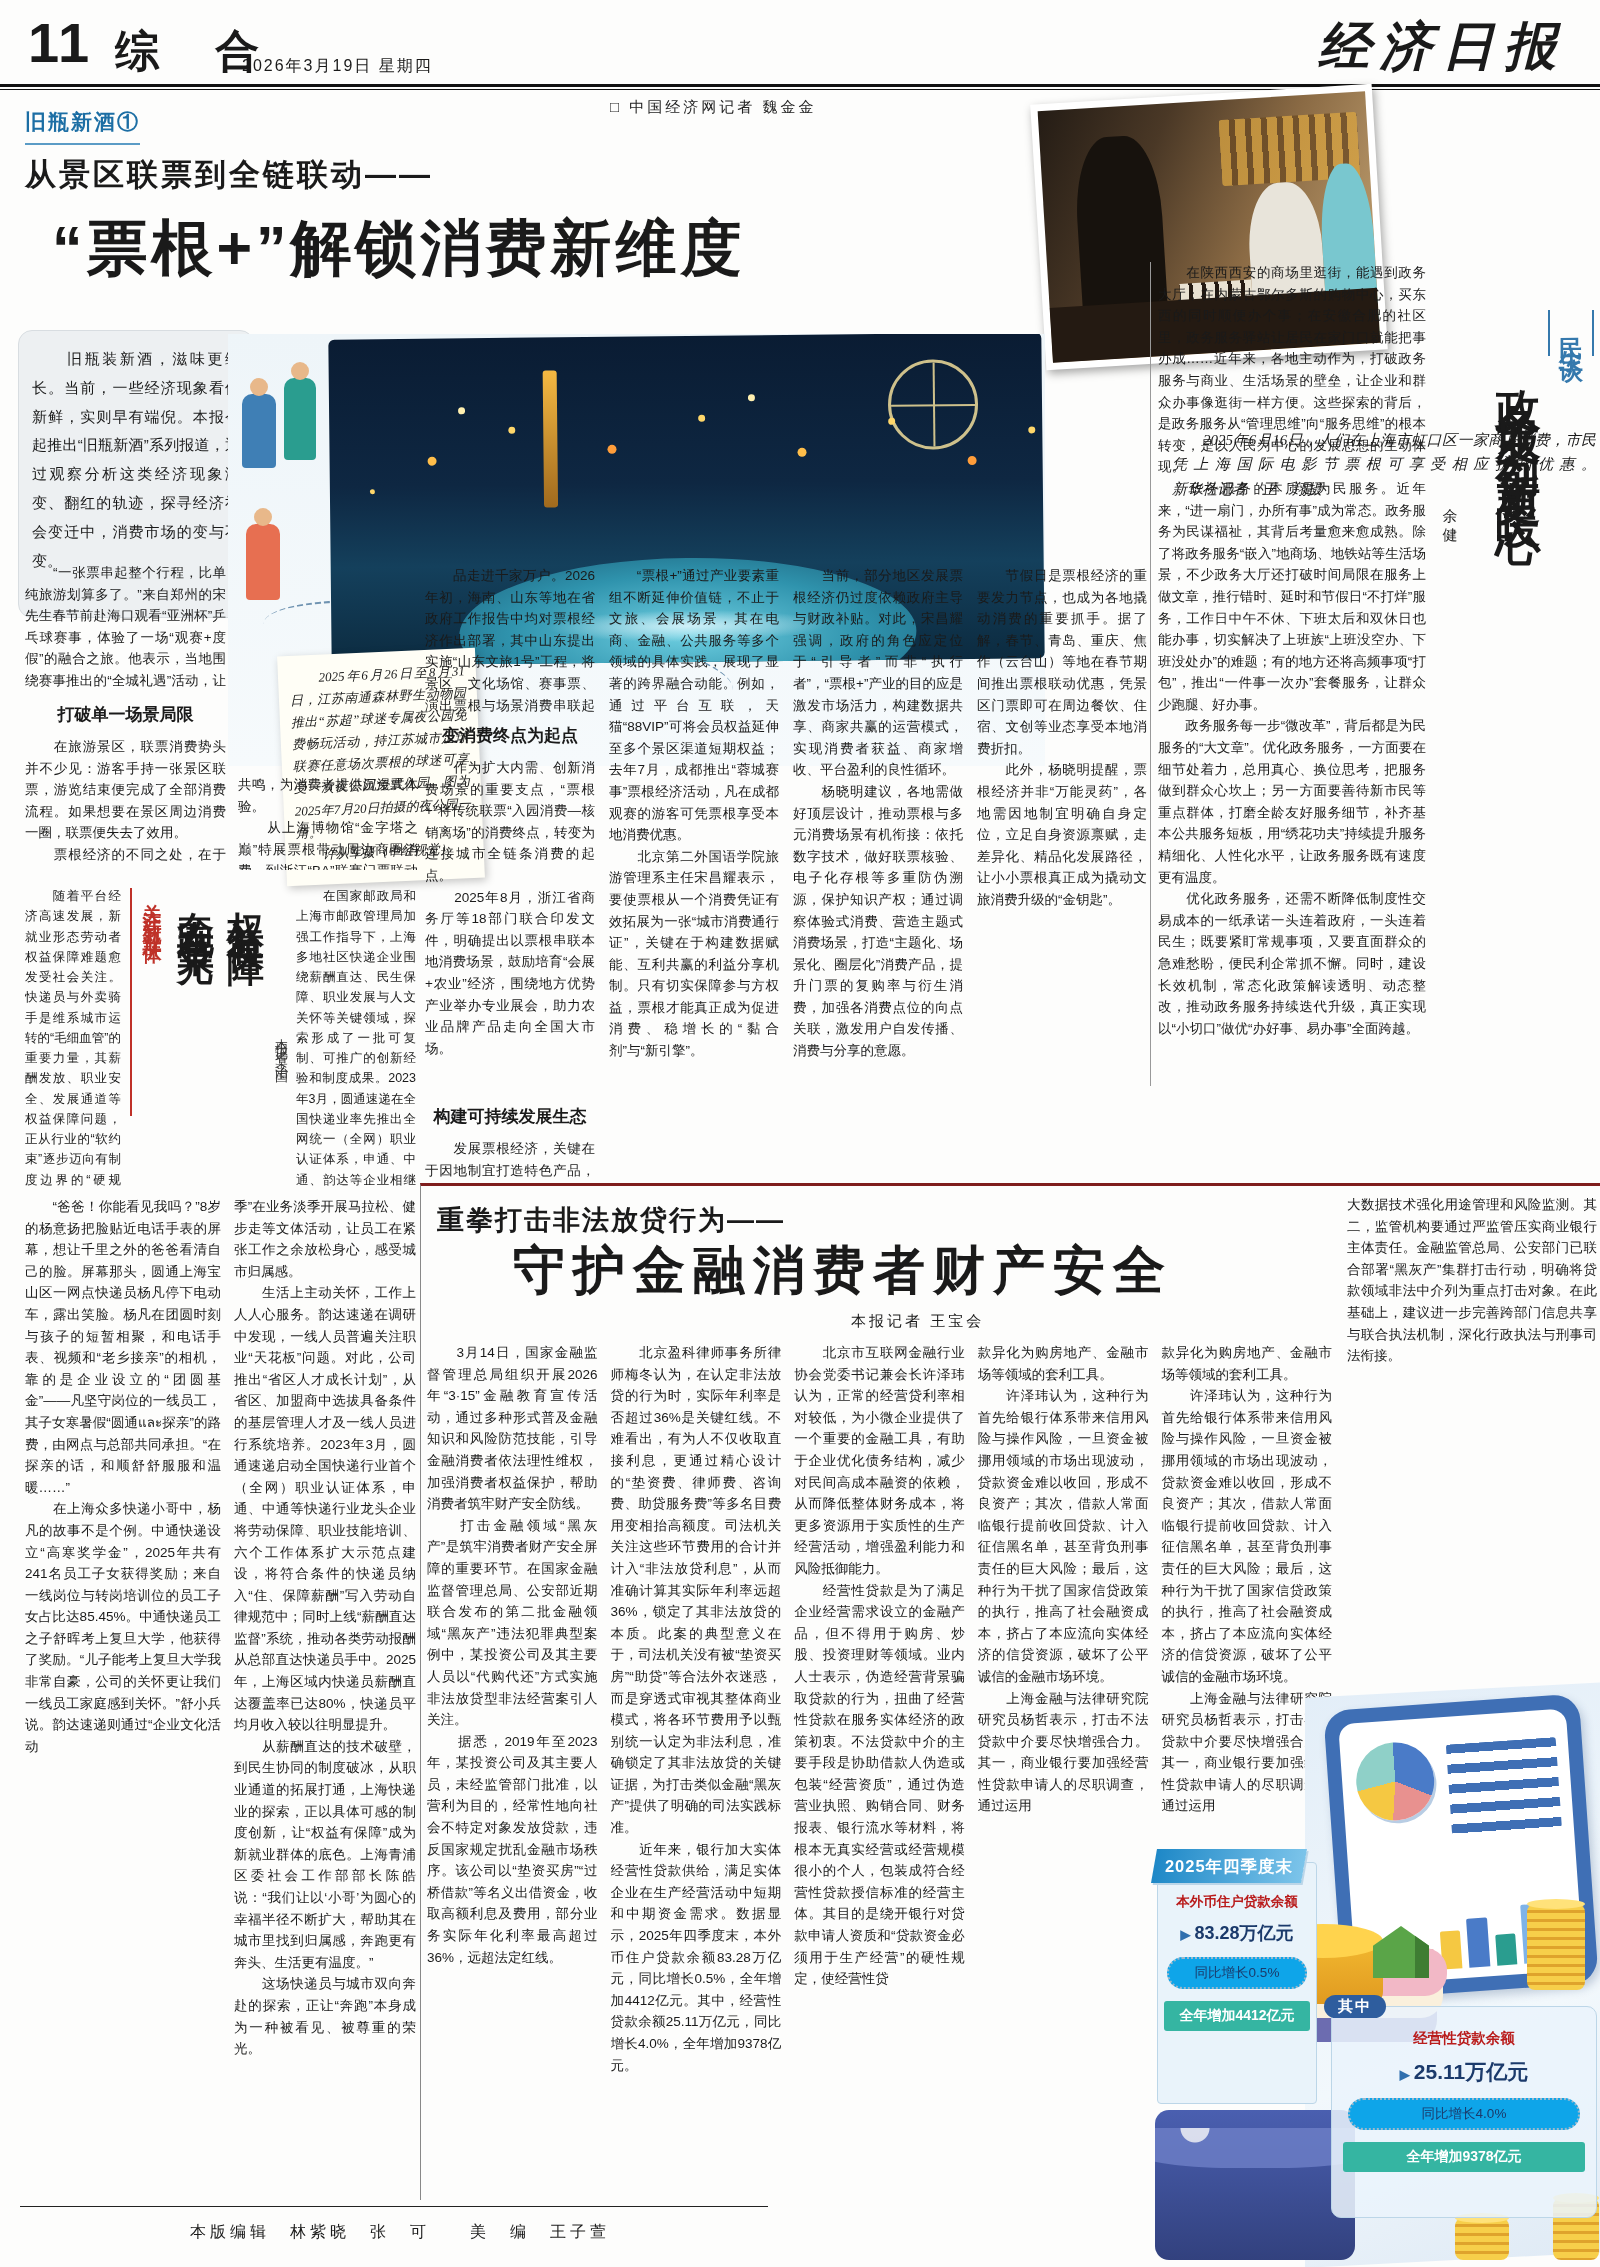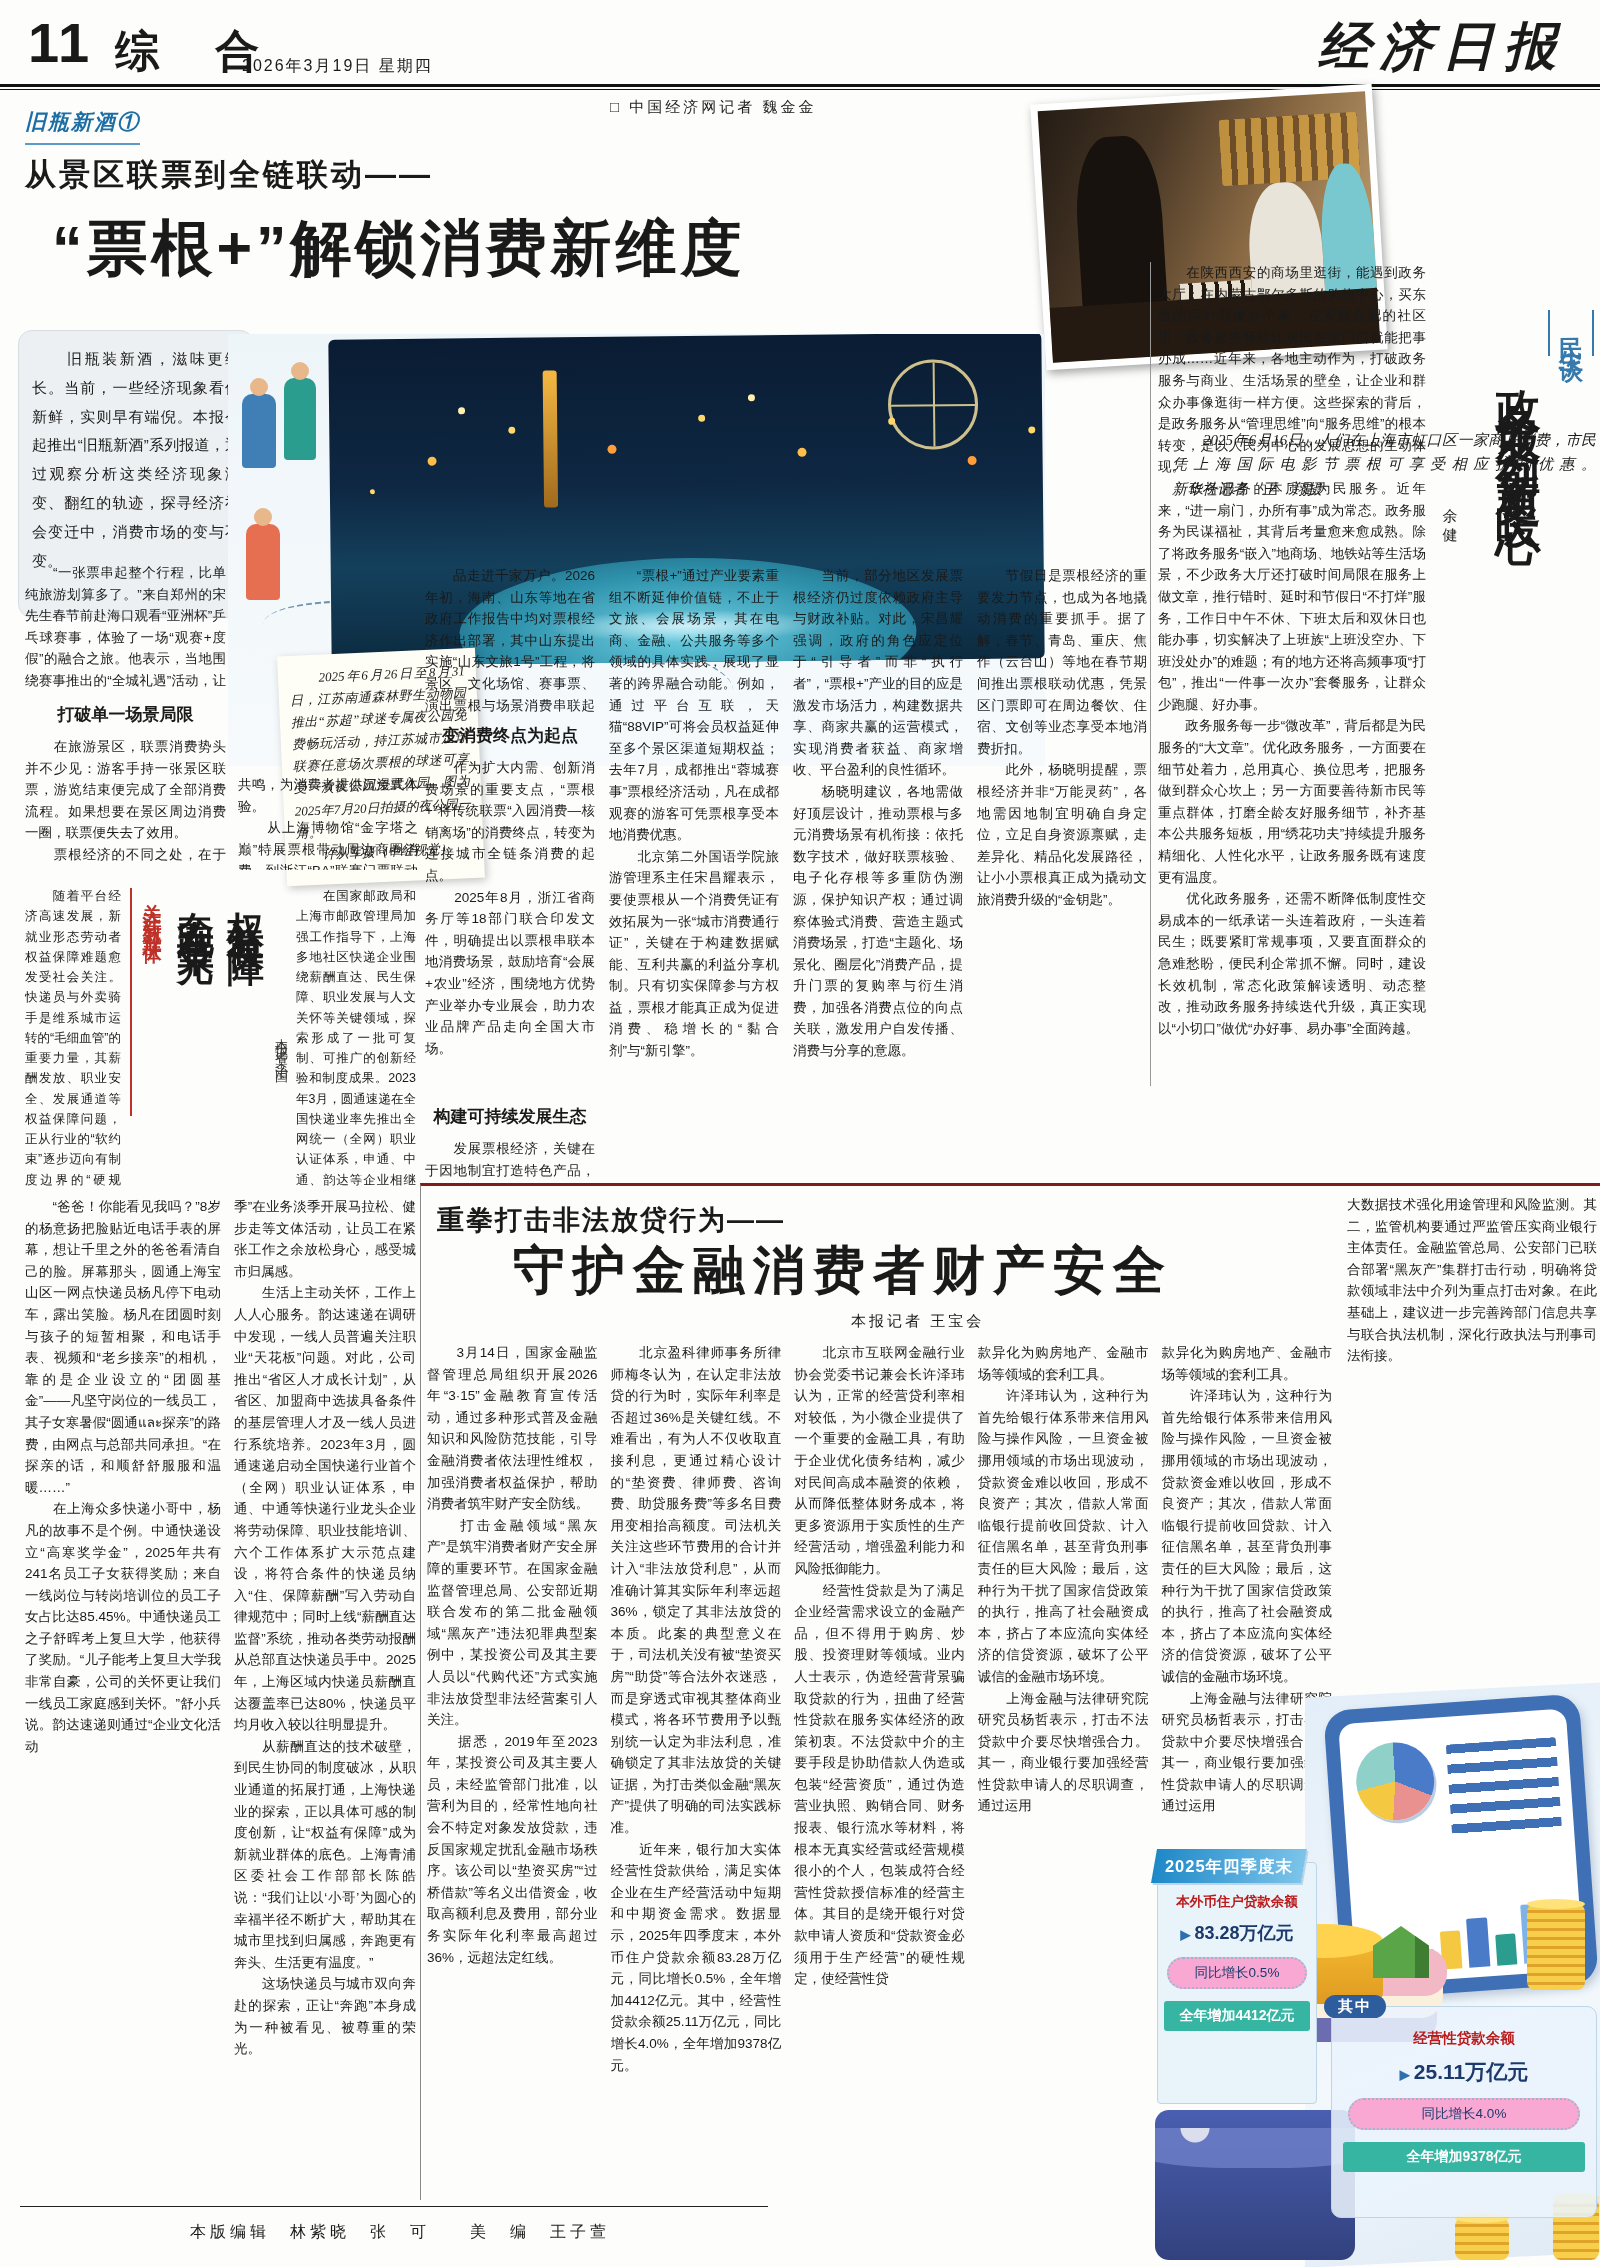--- a/index.html
+++ b/index.html
@@ -15,21 +15,21 @@
   .hdr-pageno{left:28px;top:10px;font-size:56px;font-weight:900;letter-spacing:2px;}
   .hdr-section{left:115px;top:22px;font-size:44px;font-weight:900;letter-spacing:22px;}
   .hdr-date{left:242px;top:56px;font-size:16px;letter-spacing:2px;}
   .masthead{right:34px;top:12px;font-size:52px;font-weight:bold;font-style:italic;
             font-family:"Liberation Serif",serif;letter-spacing:10px;}
   .hdr-rule{left:0;top:84px;width:1600px;height:3px;background:#111;}
   .hdr-rule2{left:0;top:89px;width:1600px;height:1px;background:#111;}
   
   .a1{left:0;top:92px;width:1600px;height:1092px;}
   .series-tag{left:25px;top:16px;font-size:21px;font-weight:bold;color:#1c6ea4;
-              border-bottom:2px solid #5b9cc6;padding-bottom:7px;letter-spacing:2px;font-style:italic;}
+              border-bottom:2px solid #5b9cc6;padding-bottom:7px;letter-spacing:2px;}
   .a1-byline{left:610px;top:6px;font-size:15px;color:#222;letter-spacing:3px;}
   .a1-kicker{left:25px;top:62px;font-size:31px;font-weight:900;letter-spacing:3px;}
   .a1-title{left:52px;top:116px;font-size:61px;font-weight:900;letter-spacing:4px;}
   
   .photo-r{left:1038px;top:2px;width:328px;height:252px;transform:rotate(-3.5deg);
            background:#fff;box-shadow:2px 4px 10px rgba(0,0,0,.35);padding:7px;}
   .photo-r-inner{width:100%;height:100%;position:relative;overflow:hidden;
      background:linear-gradient(115deg,#241c15 0%,#4a3826 30%,#8a6a44 60%,#c9a877 100%);}
   .pr-shelf{position:absolute;left:55%;top:8%;width:42%;height:26%;
      background:repeating-linear-gradient(90deg,#d9a441 0 10px,#6b4a22 10px 16px);opacity:.75;border-radius:3px;}
@@ -121,21 +121,21 @@
   .panel1{position:absolute;left:2px;top:172px;width:158px;height:240px;background:#e9f3fa;
      border:1px solid #bcd6e8;border-radius:4px;}
   .band{position:absolute;left:-4px;top:-14px;width:150px;height:34px;transform:skewX(-10deg);
      background:linear-gradient(90deg,#1e88c7,#7cc4ea);box-shadow:2px 2px 0 #bcd6e8;}
   .band span{display:block;transform:skewX(10deg);color:#fff;font-weight:bold;font-size:16.5px;
      text-align:center;line-height:34px;letter-spacing:1px;}
   .stat-label{color:#b91c1c;font-size:13.5px;font-weight:bold;text-align:center;margin-top:30px;}
   .stat-val{text-align:center;font-size:18px;font-weight:900;color:#1b3a6b;margin-top:10px;}
   .stat-val b{color:#2f6fae;font-size:13px;margin-right:4px;}
   .stat-growth{margin:12px auto 0;width:86%;border:2px dotted #9ab8cc;border-radius:18px;
-     text-align:center;font-size:13.5px;color:#1b3a6b;padding:5px 0;background:#f9a8d4;}
+     text-align:center;font-size:13.5px;color:#1b3a6b;padding:5px 0;background:#0ea5e9;}
   .stat-add{margin:12px auto 0;width:92%;background:#35b5a2;color:#fff;text-align:center;
      font-size:14px;font-weight:bold;padding:6px 0;border-radius:3px;}
   .panel2{position:absolute;left:176px;top:316px;width:264px;height:210px;background:#eaf4fbdd;
      border:1px solid #bcd6e8;border-radius:10px;}
   .among{position:absolute;left:-8px;top:-12px;background:#2e5d9e;color:#fff;font-size:15px;font-weight:bold;
      padding:2px 14px;border-radius:16px;letter-spacing:2px;}
   .panel2 .stat-label{margin-top:22px;font-size:14.5px;}
   .panel2 .stat-val{font-size:21px;}
   
   .a3{left:20px;top:878px;width:398px;height:1317px;}

